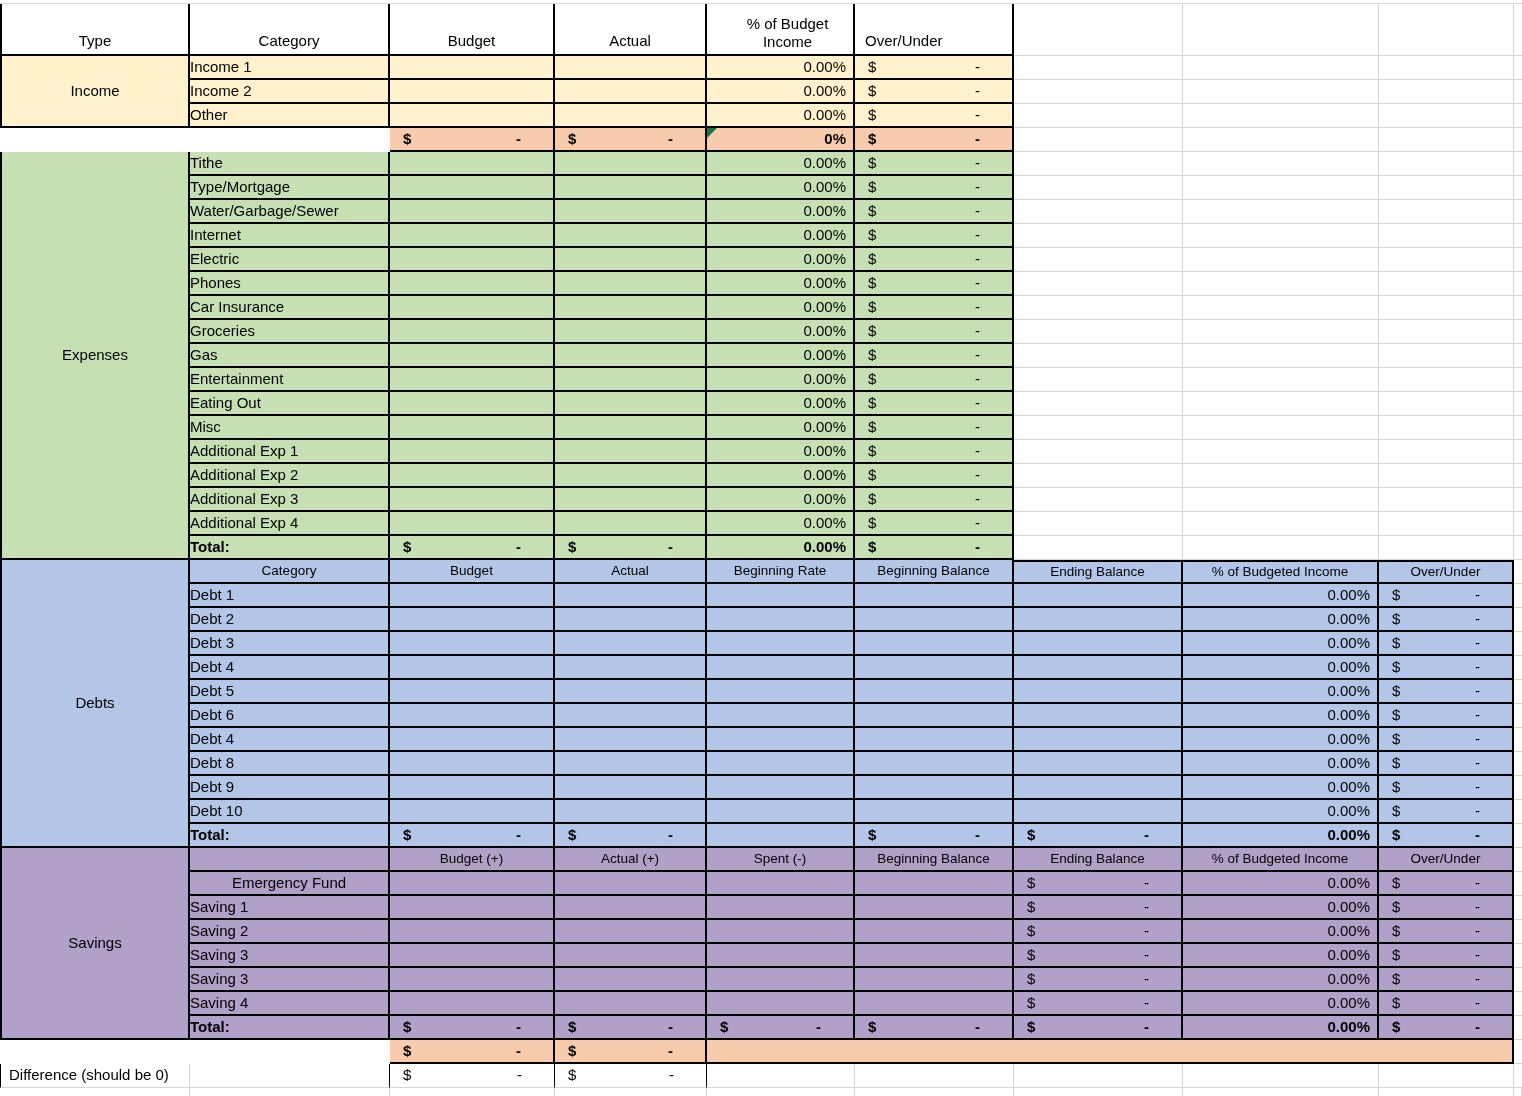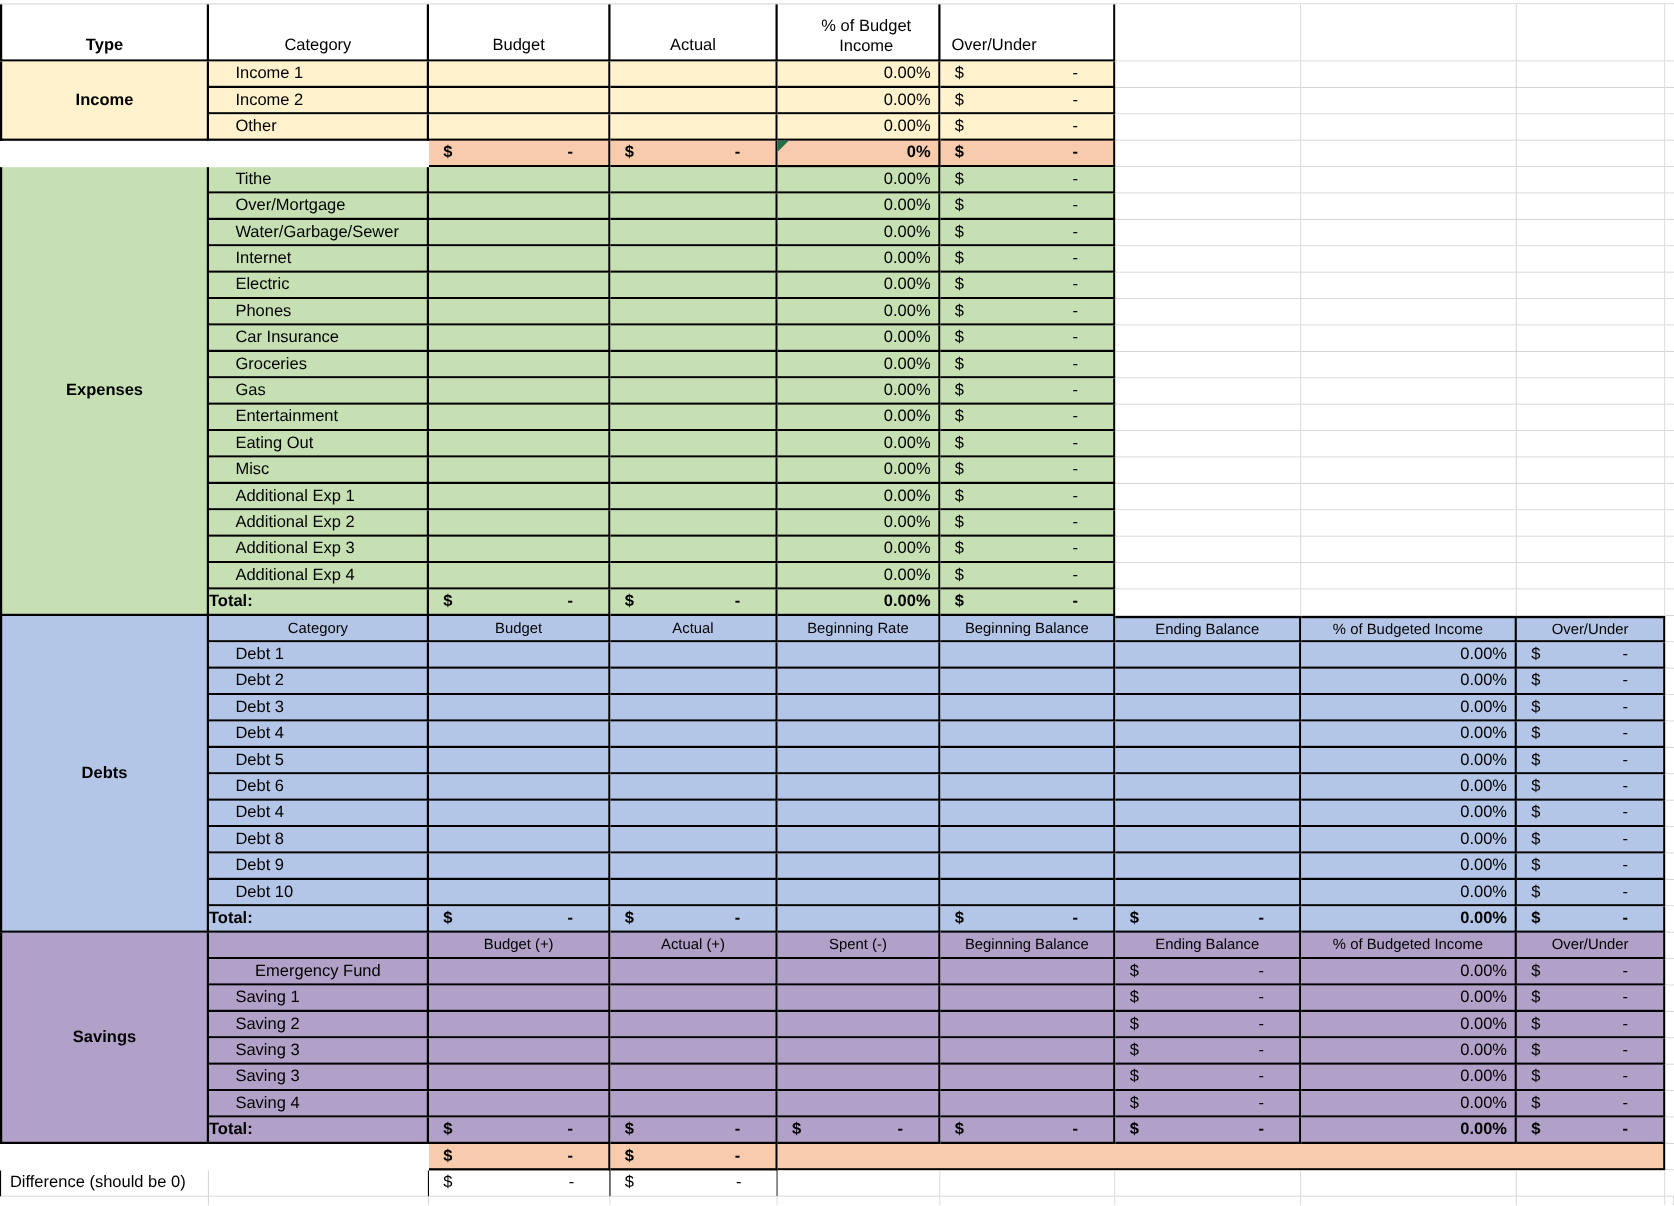--- a/index.html
+++ b/index.html
@@ -21,35 +21,35 @@
     line-height:1.1;
   }
   
   .bg-inc{background:var(--c-inc);}
   .bg-tot{background:var(--c-tot);}
   .bg-exp{background:var(--c-exp);}
   .bg-deb{background:var(--c-deb);}
   .bg-sav{background:var(--c-sav);}
   .filler{background:#fff;}
   
-  .bl{border-left:2px solid var(--bord);font-weight:bold;}
+  .bl{border-left:2px solid var(--bord);}
   .br{border-right:2px solid var(--bord);}
   .bb{border-bottom:2px solid var(--bord);}
   .bt{border-top:2px solid var(--bord);}
   
   .bl1{border-left:1px solid var(--bord);}
   .br1{border-right:1px solid var(--bord);}
   
   .gr{border-right:1px solid var(--grid);}
   .gb{border-bottom:1px solid var(--grid);}
   
   .b{font-weight:bold;}
   .pl8{padding-left:8px;}
   .pl12{}
-  .pl24{padding-left:24px;}
+  .pl24{}
   .ctr{justify-content:center;}
   .sec{justify-content:center;}
   .pct{justify-content:flex-end;padding-right:7px;}
   .rel{position:relative;}
   .acct{justify-content:space-between;padding-left:13px;padding-right:32px;}
   
   .hdr{align-items:flex-end;justify-content:center;padding-bottom:5px;}
   .hleft{justify-content:flex-start;padding-left:10px;}
   .hcol{flex-direction:column;justify-content:flex-end;align-items:center;line-height:18px;padding-bottom:3px;}
   .hdr2{justify-content:center;font-size:13.5px;}
@@ -117,21 +117,21 @@
     </div>
     <div class="cell sec bg-exp bl br bb" style="grid-area: 7 / 1 / span 17 / span 1;">Expenses</div>
     <div class="cell pl24 bg-exp br bb" style="grid-area: 7 / 2 / span 1 / span 1;">Tithe</div>
     <div class="cell bg-exp br bb" style="grid-area: 7 / 3 / span 1 / span 1;"></div>
     <div class="cell bg-exp br bb" style="grid-area: 7 / 4 / span 1 / span 1;"></div>
     <div class="cell pct bg-exp br bb" style="grid-area: 7 / 5 / span 1 / span 1;">0.00%</div>
     <div class="cell acct bg-exp br bb" style="grid-area: 7 / 6 / span 1 / span 1;">
       <span>$</span>
       <span>-</span>
     </div>
-    <div class="cell pl24 bg-exp br bb" style="grid-area: 8 / 2 / span 1 / span 1;">Over/Mortgage</div>
+    <div class="cell pl24 bg-exp br bb" style="grid-area: 8 / 2 / span 1 / span 1;">Type/Mortgage</div>
     <div class="cell bg-exp br bb" style="grid-area: 8 / 3 / span 1 / span 1;"></div>
     <div class="cell bg-exp br bb" style="grid-area: 8 / 4 / span 1 / span 1;"></div>
     <div class="cell pct bg-exp br bb" style="grid-area: 8 / 5 / span 1 / span 1;">0.00%</div>
     <div class="cell acct bg-exp br bb" style="grid-area: 8 / 6 / span 1 / span 1;">
       <span>$</span>
       <span>-</span>
     </div>
     <div class="cell pl24 bg-exp br bb" style="grid-area: 9 / 2 / span 1 / span 1;">Water/Garbage/Sewer</div>
     <div class="cell bg-exp br bb" style="grid-area: 9 / 3 / span 1 / span 1;"></div>
     <div class="cell bg-exp br bb" style="grid-area: 9 / 4 / span 1 / span 1;"></div>

